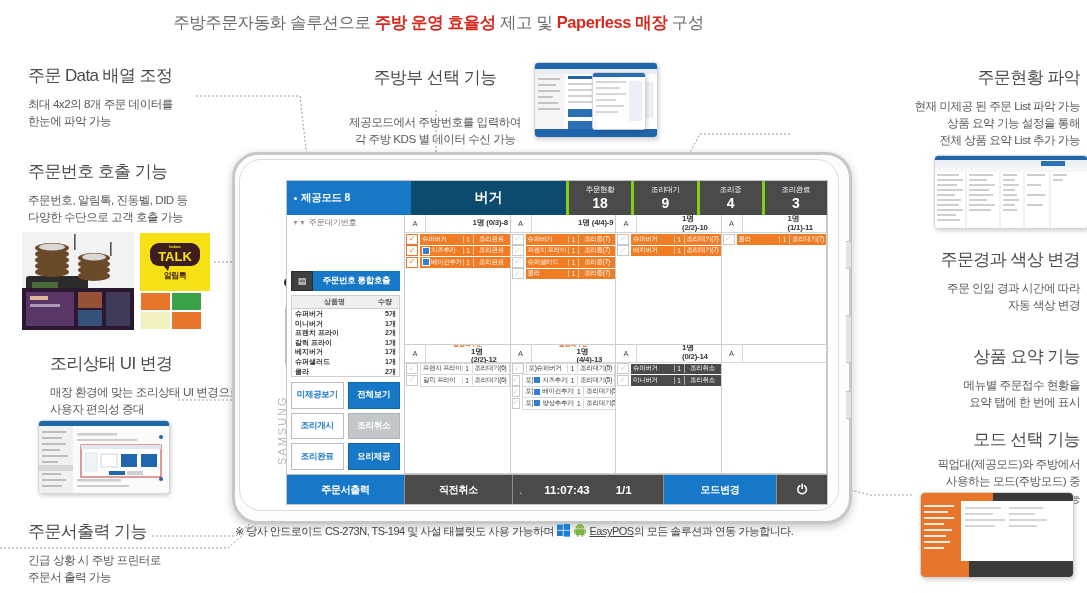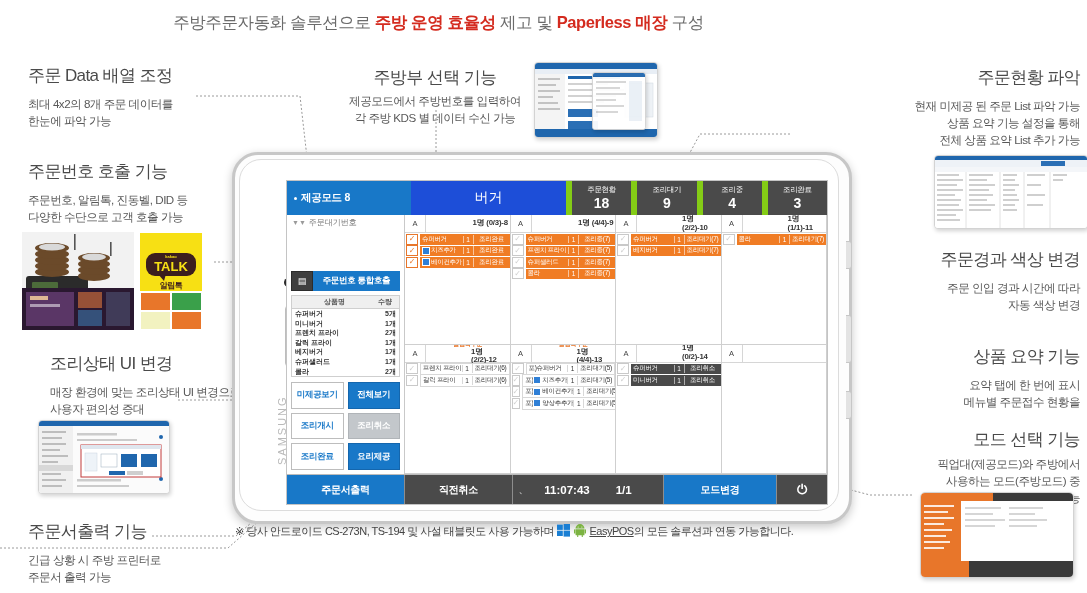--- a/index.html
+++ b/index.html
@@ -49,23 +49,23 @@
     position:absolute;left:46px;top:20px;width:540px;height:323px;
     background:#ffffff;border:1px solid #c4c4c4;overflow:hidden;
     font-size:8px;
   }
 
   
   #kds-top{display:flex;height:34px;}
   #mode-cell{width:117px;background:#1878c8;color:#fff;display:flex;align-items:center;
              padding-left:7px;font-size:10.5px;font-weight:bold;letter-spacing:-.3px;}
   #mode-cell .dot{width:3px;height:3px;background:#fff;border-radius:50%;margin-right:4px;}
-  #title-cell{width:155px;background:#1d4ed8;color:#fff;display:flex;align-items:center;
-              justify-content:center;font-size:14px;font-weight:normal;}
-  .stat-cell{flex:1;background:#4a4a4a;color:#fff;border-left:6px solid #84cc16;
+  #title-cell{width:155px;background:#0c4a6e;color:#fff;display:flex;align-items:center;
+              justify-content:center;font-size:14px;font-weight:bold;}
+  .stat-cell{flex:1;background:#4a4a4a;color:#fff;border-left:3px solid #84cc16;
              display:flex;flex-direction:column;align-items:center;justify-content:center;}
   .stat-cell .lbl{font-size:7.5px;letter-spacing:-.3px;line-height:1;margin-bottom:2px;}
   .stat-cell .num{font-size:14px;font-weight:bold;line-height:1;}
 
   
   #kds-body{display:flex;height:259px;}
 
   
   #side{width:117px;border-right:1px solid #c9c9c9;display:flex;flex-direction:column;background:#fff;}
   #wait-label{height:14px;display:flex;align-items:center;padding-left:5px;font-size:8px;color:#777;}
@@ -126,22 +126,22 @@
           color:#fff;font-size:11.5px;font-weight:bold;border-right:1px solid #8d8d8d;position:relative;}
   #b-time .tick{position:absolute;left:6px;font-size:8px;color:#cfcfcf;}
   #b-mode{width:112px;}
   #b-pow{width:50px;border-right:none;font-size:13px;}
 
   
   .thumb{border:1px solid #d3d3d3;background:#fff;box-shadow:1px 2px 4px rgba(0,0,0,.18);overflow:hidden;}
 
   
   #pager{left:22px;top:232px;width:112px;height:78px;}
-  #talk{left:140px;top:233px;width:62px;height:58px;background:#f7e014;display:flex;flex-direction:column;
-        align-items:center;justify-content:flex-end;}
+  #talk{left:140px;top:233px;width:70px;height:58px;background:#f7e014;display:flex;flex-direction:column;
+        align-items:center;justify-content:center;}
   #talk .bub{background:#3c1e1e;color:#f7e014;border-radius:9px;padding:2px 8px;font-size:13px;font-weight:bold;
              position:relative;}
   #talk .bub .tiny{display:block;font-size:4px;line-height:4px;text-align:center;}
   #talk .bub:after{content:"";position:absolute;left:12px;bottom:-5px;border-left:6px solid transparent;
                    border-right:2px solid transparent;border-top:7px solid #3c1e1e;}
   #talk .cap{font-size:8px;color:#3c1e1e;font-weight:bold;margin-top:4px;letter-spacing:-.5px;}
   #did{left:22px;top:288px;width:112px;height:42px;background:#2a1830;}
   #gridpic{left:140px;top:292px;width:62px;height:38px;}
 
   
@@ -273,21 +273,21 @@
 <div class="abs" style="left:28px;top:520px;">
   <div class="ann-title">주문서출력 기능</div>
   <div class="ann-body" style="margin-top:9px;">
     <div>긴급 상황 시 주방 프린터로</div>
     <div>주문서 출력 가능</div>
   </div>
 </div>
 
 <div class="abs center" style="left:325px;top:66px;width:220px;">
   <div class="ann-title">주방부 선택 기능</div>
-  <div class="ann-body" style="margin-top:4px;">
+  <div class="ann-body" style="margin-top:25px;">
     <div>제공모드에서 주방번호를 입력하여</div>
     <div>각 주방 KDS 별 데이터 수신 가능</div>
   </div>
 </div>
 
 <div class="abs thumb" style="left:534px;top:62px;width:122px;height:74px;border-radius:4px;">
   <svg width="122" height="74" viewBox="0 0 122 74">
     <rect width="122" height="74" fill="#ffffff"></rect>
     <rect x="0" y="0" width="122" height="6" fill="#1f66ad"></rect>
     <rect x="0" y="6" width="122" height="5" fill="#e8eef5"></rect>
@@ -391,22 +391,22 @@
   <div class="ann-title">주문경과 색상 변경</div>
   <div class="ann-body" style="margin-top:9px;">
     <div>주문 인입 경과 시간에 따라</div>
     <div>자동 색상 변경</div>
   </div>
 </div>
 
 <div class="abs right" style="left:850px;top:345px;width:230px;">
   <div class="ann-title">상품 요약 기능</div>
   <div class="ann-body" style="margin-top:9px;">
+    <div>메뉴별 주문접수 현황을</div>
     <div>요약 탭에 한 번에 표시</div>
-    <div>메뉴별 주문접수 현황을</div>
   </div>
 </div>
 
 <div class="abs right" style="left:850px;top:428px;width:230px;">
   <div class="ann-title">모드 선택 기능</div>
   <div class="ann-body" style="margin-top:5px;">
     <div>픽업대(제공모드)와 주방에서</div>
     <div>사용하는 모드(주방모드) 중</div>
     <div>취사선택, 변경하여 사용 가능</div>
   </div>

